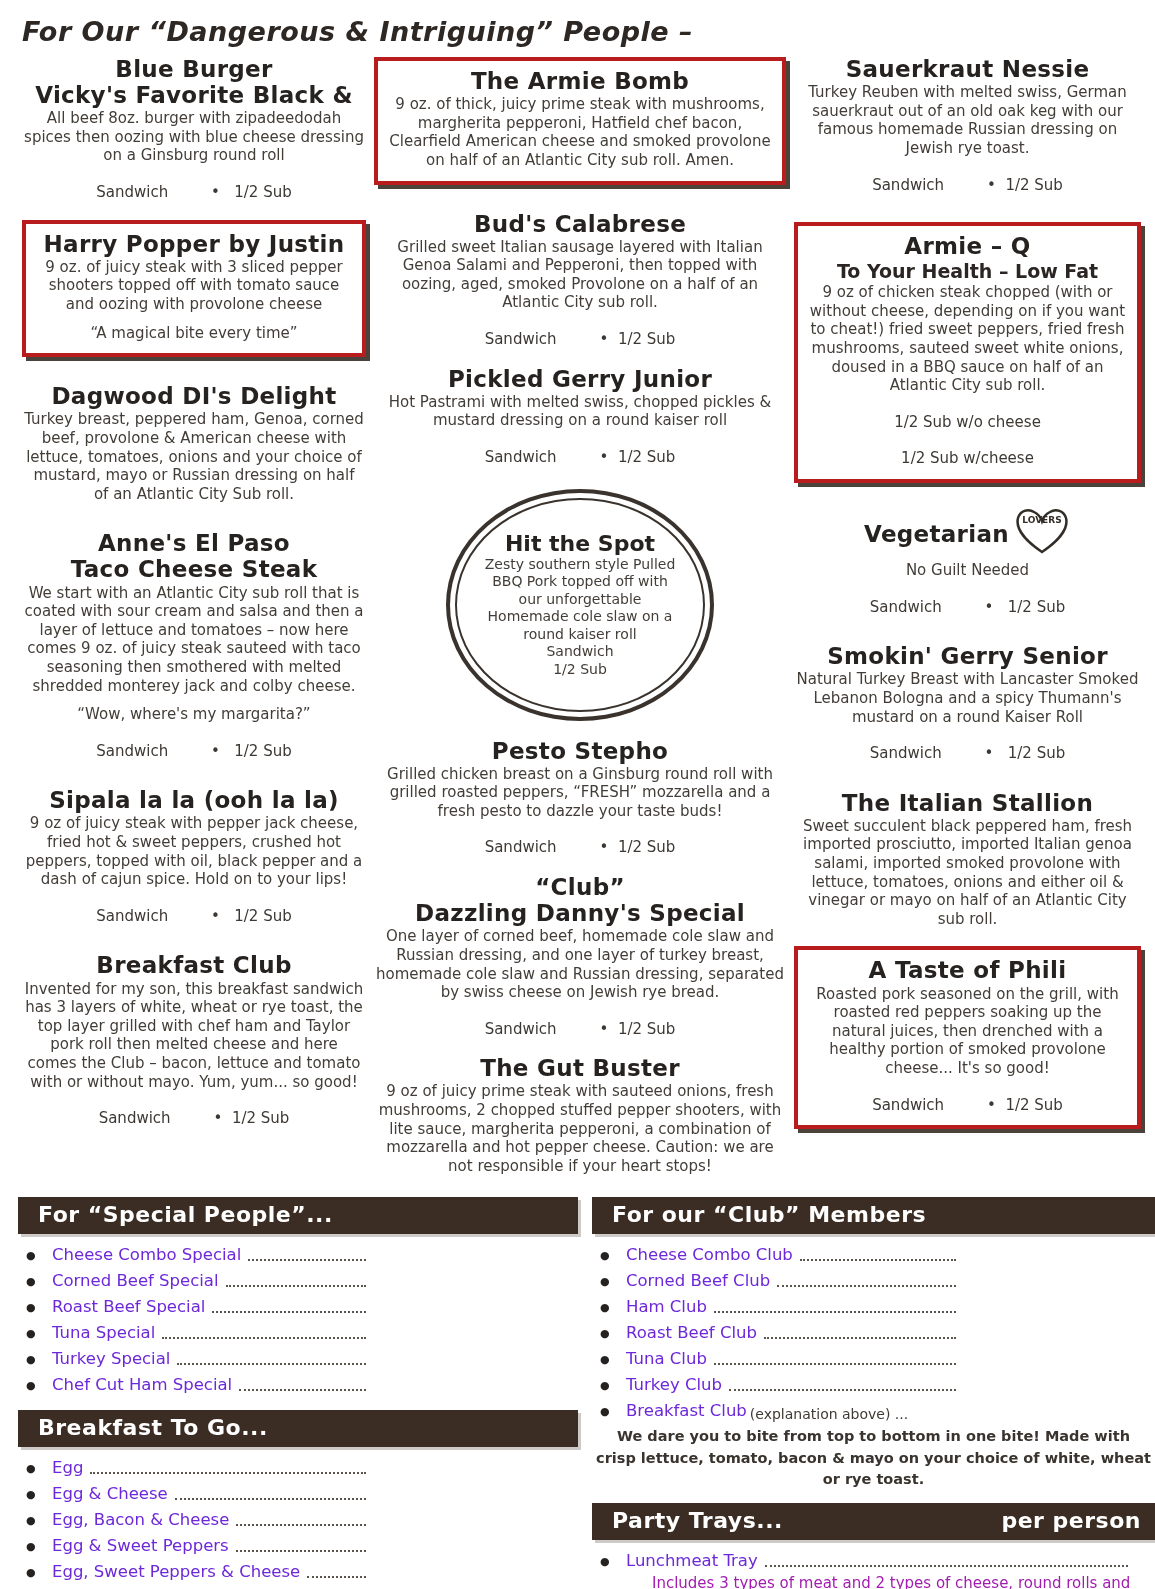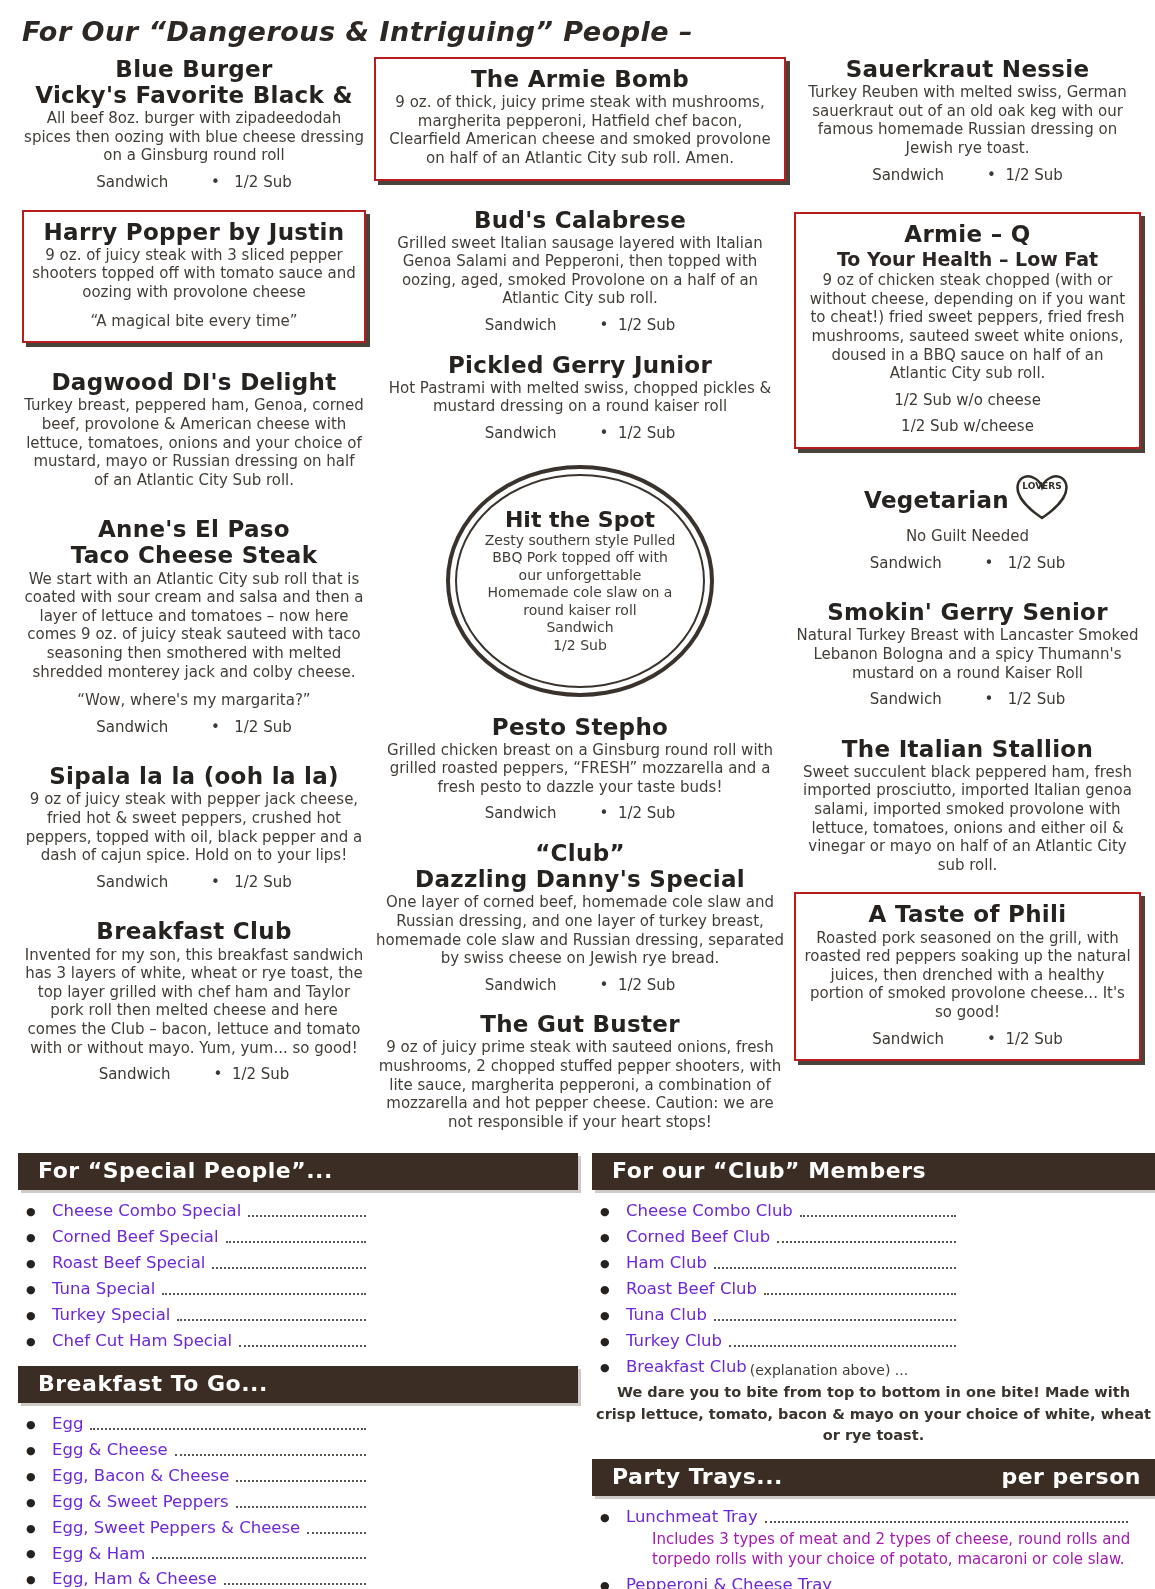--- a/index.html
+++ b/index.html
@@ -19,23 +19,23 @@
   .topgrid{display:grid;grid-template-columns:352px 420px 355px;column-gap:0px;}
   .col{display:flex;flex-direction:column;}
   .card{text-align:center;margin:0 4px 17px 4px;padding:0 2px;}
   .card h3{
     font-size:23px;line-height:1.05;font-weight:bold;color:#262220;
     margin:0 0 2px 0;letter-spacing:.3px;
   }
   .card .subtitle{font-size:19px;font-weight:bold;color:#2b2623;margin:1px 0;}
   .card p{margin:1px 0;font-size:15px;line-height:1.24;color:#433d37;}
   .card .iquote{margin-top:10px;}
-  .card .iopt{white-space:pre-wrap;margin-top:8px;color:#3d3833;}
+  .card .iopt{white-space:pre-wrap;margin-top:18px;color:#3d3833;}
   .boxed{
-    border:2px solid #b91c1c;
+    border:4px solid #b91c1c;
     box-shadow:4px 4px 0 #4a433c;
     padding:8px 8px 10px 8px;background:#fff;
   }
   .mt-gap{margin-top:10px;}
   
   .ellipse-wrap{display:flex;justify-content:center;margin:4px 0 18px 0;}
   .ellipse-outer{
     border:4px solid #3a332d;border-radius:50%;
     padding:5px;width:268px;height:232px;box-sizing:border-box;
   }

